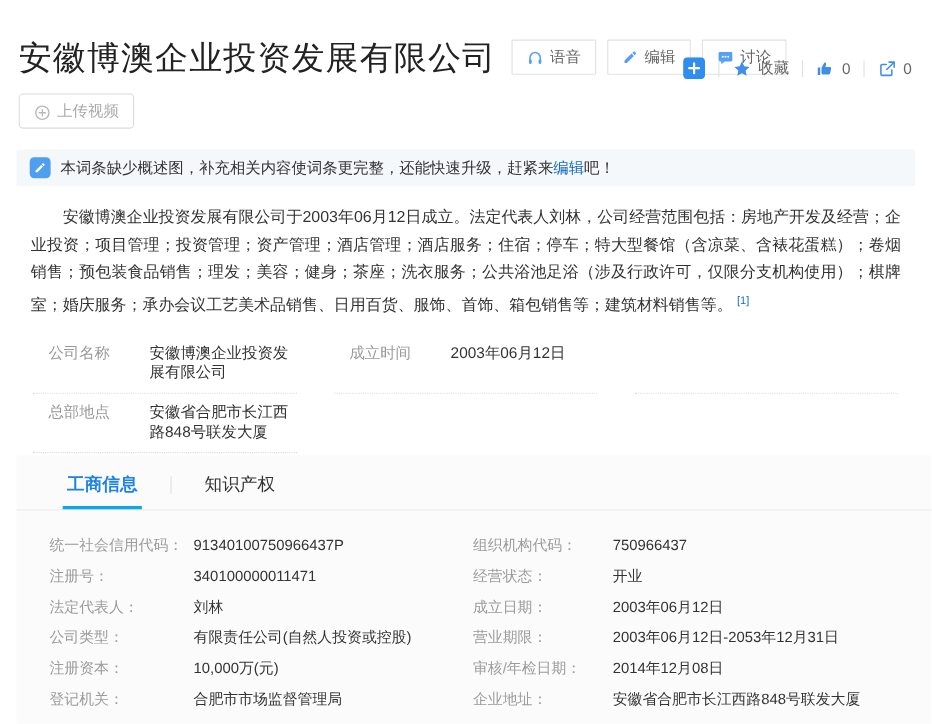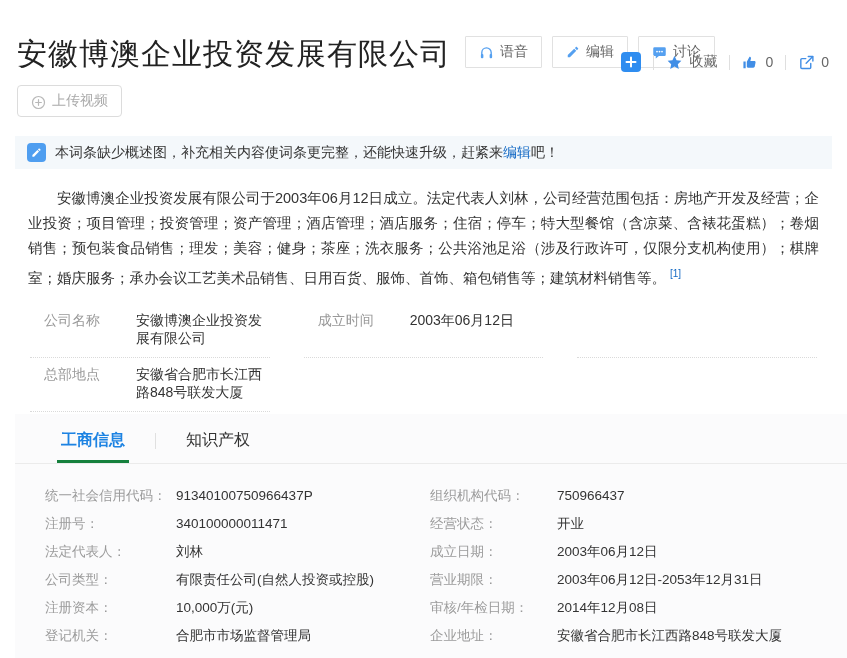--- a/index.html
+++ b/index.html
@@ -37,21 +37,21 @@
   
   .infobox { margin:13px 30px 0 30px; display:grid; grid-template-columns:1fr 1fr 1fr; column-gap:34px; font-size:14px; }
   .ib-cell { display:flex; padding:8px 0 9px 14px; border-bottom:1px dotted #dadada; }
   .ib-label { width:92px; flex:0 0 auto; color:#999; }
   .ib-value { color:#333; }
 
   
   .biz-section { position:absolute; left:15px; right:0; top:378px; bottom:0; background:#fbfbfc; }
   .tabbar { display:flex; align-items:flex-end; padding:16px 0 0 42px; border-bottom:1px solid #ebebeb; }
   .tab { font-size:16px; padding:0 4px 12px 4px; cursor:pointer; color:#333; }
-  .tab.active { color:#1d83e2; font-weight:bold; border-bottom:3px solid #15803d; padding-bottom:9px; }
+  .tab.active { color:#1d83e2; font-weight:bold; border-bottom:3px solid #0ea5e9; padding-bottom:9px; }
   .tab-sep { width:1px; height:16px; background:#e0e0e0; margin:0 26px 14px 26px; }
 
   .detail { padding:24px 20px 0 30px; font-size:13.5px; }
   .detail-grid { display:grid; grid-template-columns:385px 1fr; column-gap:0; }
   .d-row { display:flex; margin-bottom:13px; line-height:15px; }
   .d-label { flex:0 0 auto; color:#9b9b9b; }
   .col-left .d-label { width:131px; }
   .col-right .d-label { width:127px; }
   .d-value { color:#333; }
   .scope-row { display:flex; margin-top:0; line-height:23px; }

